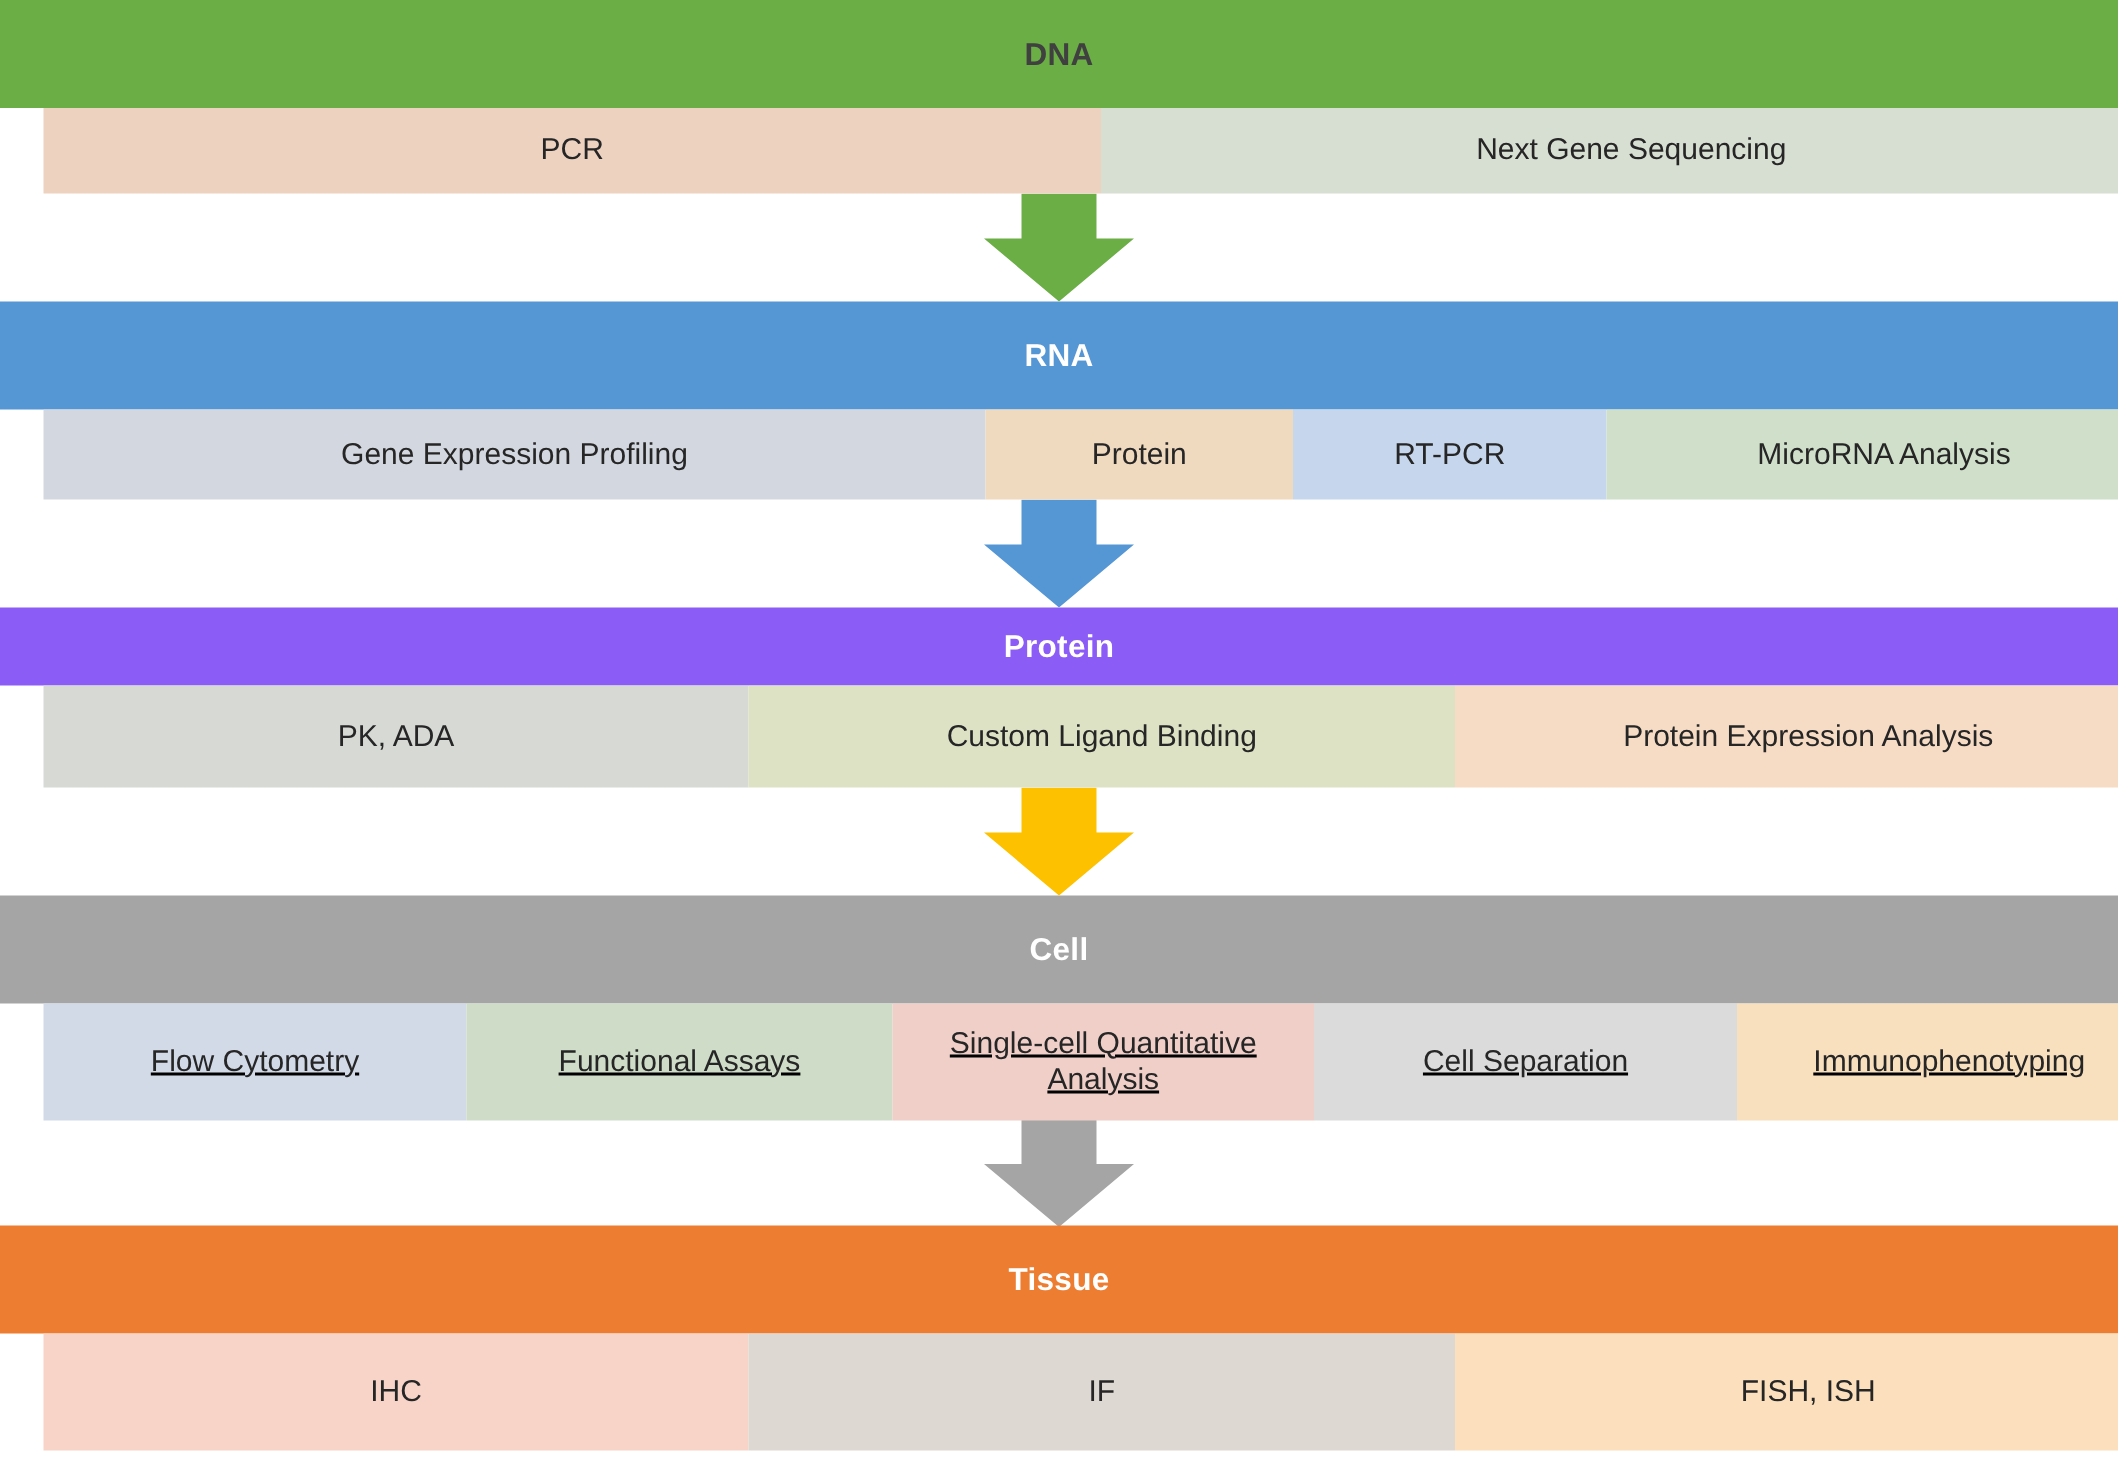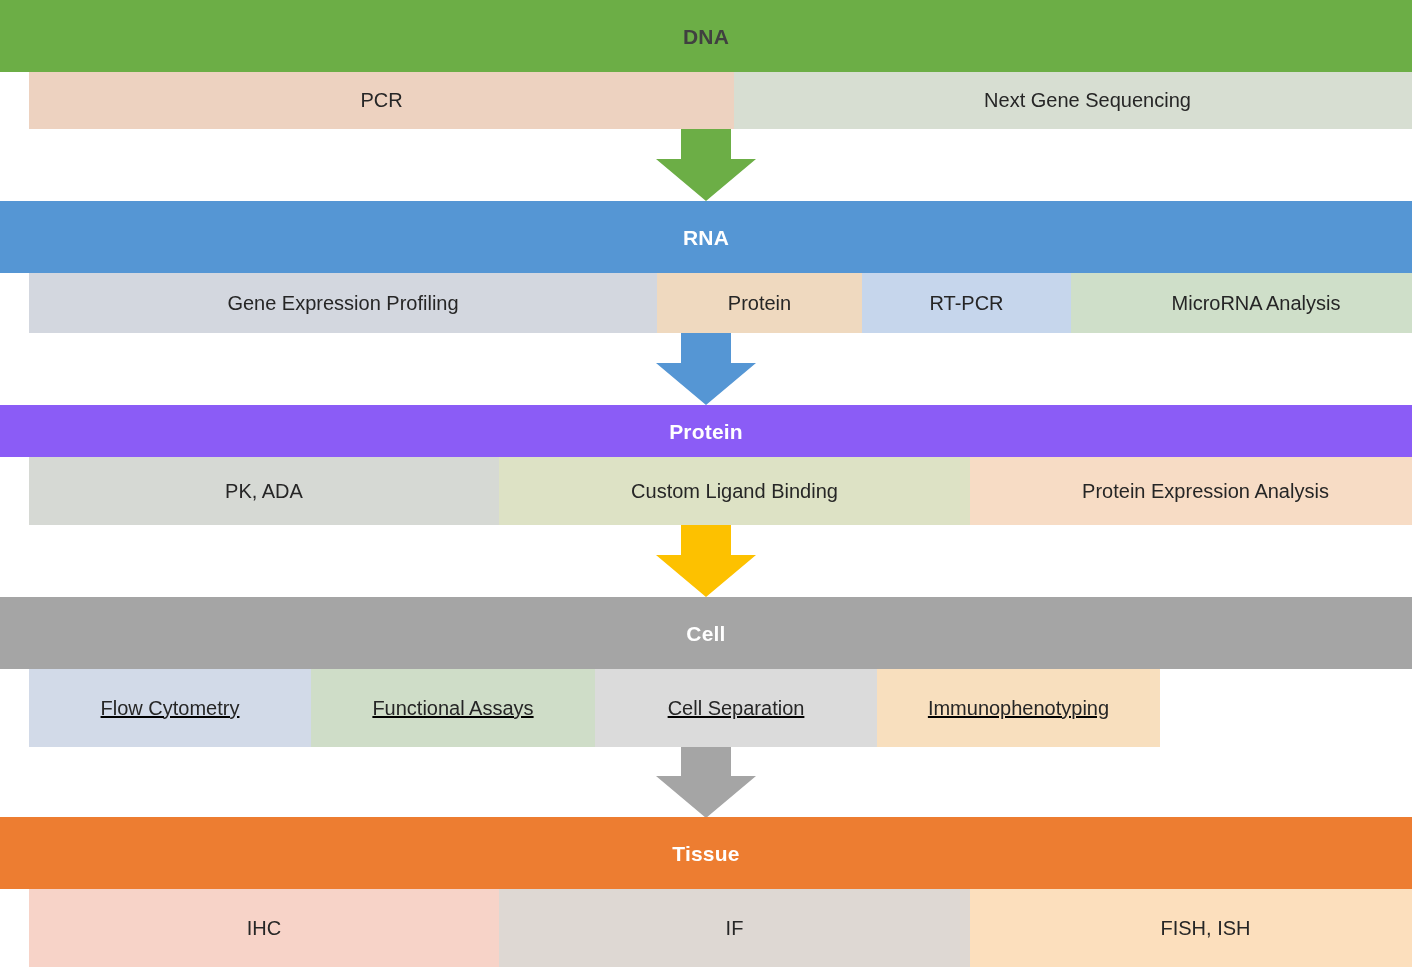--- a/index.html
+++ b/index.html
@@ -122,20 +122,21 @@
         <path d="M 25 0 L 75 0 L 75 30 L 100 30 L 50 72 L 0 30 L 25 30 Z" fill="#FDC100"></path>
       </svg>
     </div>
     <div class="stage">
       <div class="band" style="background: rgb(165, 165, 165); height: 72px;">
         <div class="band-label" style="color: rgb(255, 255, 255);">Cell</div>
       </div>
       <div class="subrow" style="height: 78px; text-decoration: underline;">
         <div class="cell" style="background: rgb(210, 218, 232); width: 282px; flex: 0 0 282px;">Flow Cytometry</div>
         <div class="cell" style="background: rgb(207, 221, 200); width: 284px; flex: 0 0 284px;">Functional Assays</div>
+        <div class="cell" style="background: rgb(239, 207, 200); width: 281px; flex: 0 0 281px;">Single-cell Quantitative Analysis</div>
         <div class="cell" style="background: rgb(219, 219, 219); width: 282px; flex: 0 0 282px;">Cell Separation</div>
         <div class="cell" style="background: rgb(248, 223, 190); width: 283px; flex: 0 0 283px;">Immunophenotyping</div>
       </div>
     </div>
     <div class="arrow-zone" style="height: 70px;">
       <svg class="arrow" width="100" height="72" viewBox="0 0 100 72">
         <path d="M 25 0 L 75 0 L 75 30 L 100 30 L 50 72 L 0 30 L 25 30 Z" fill="#A5A5A5"></path>
       </svg>
     </div>
     <div class="stage">

